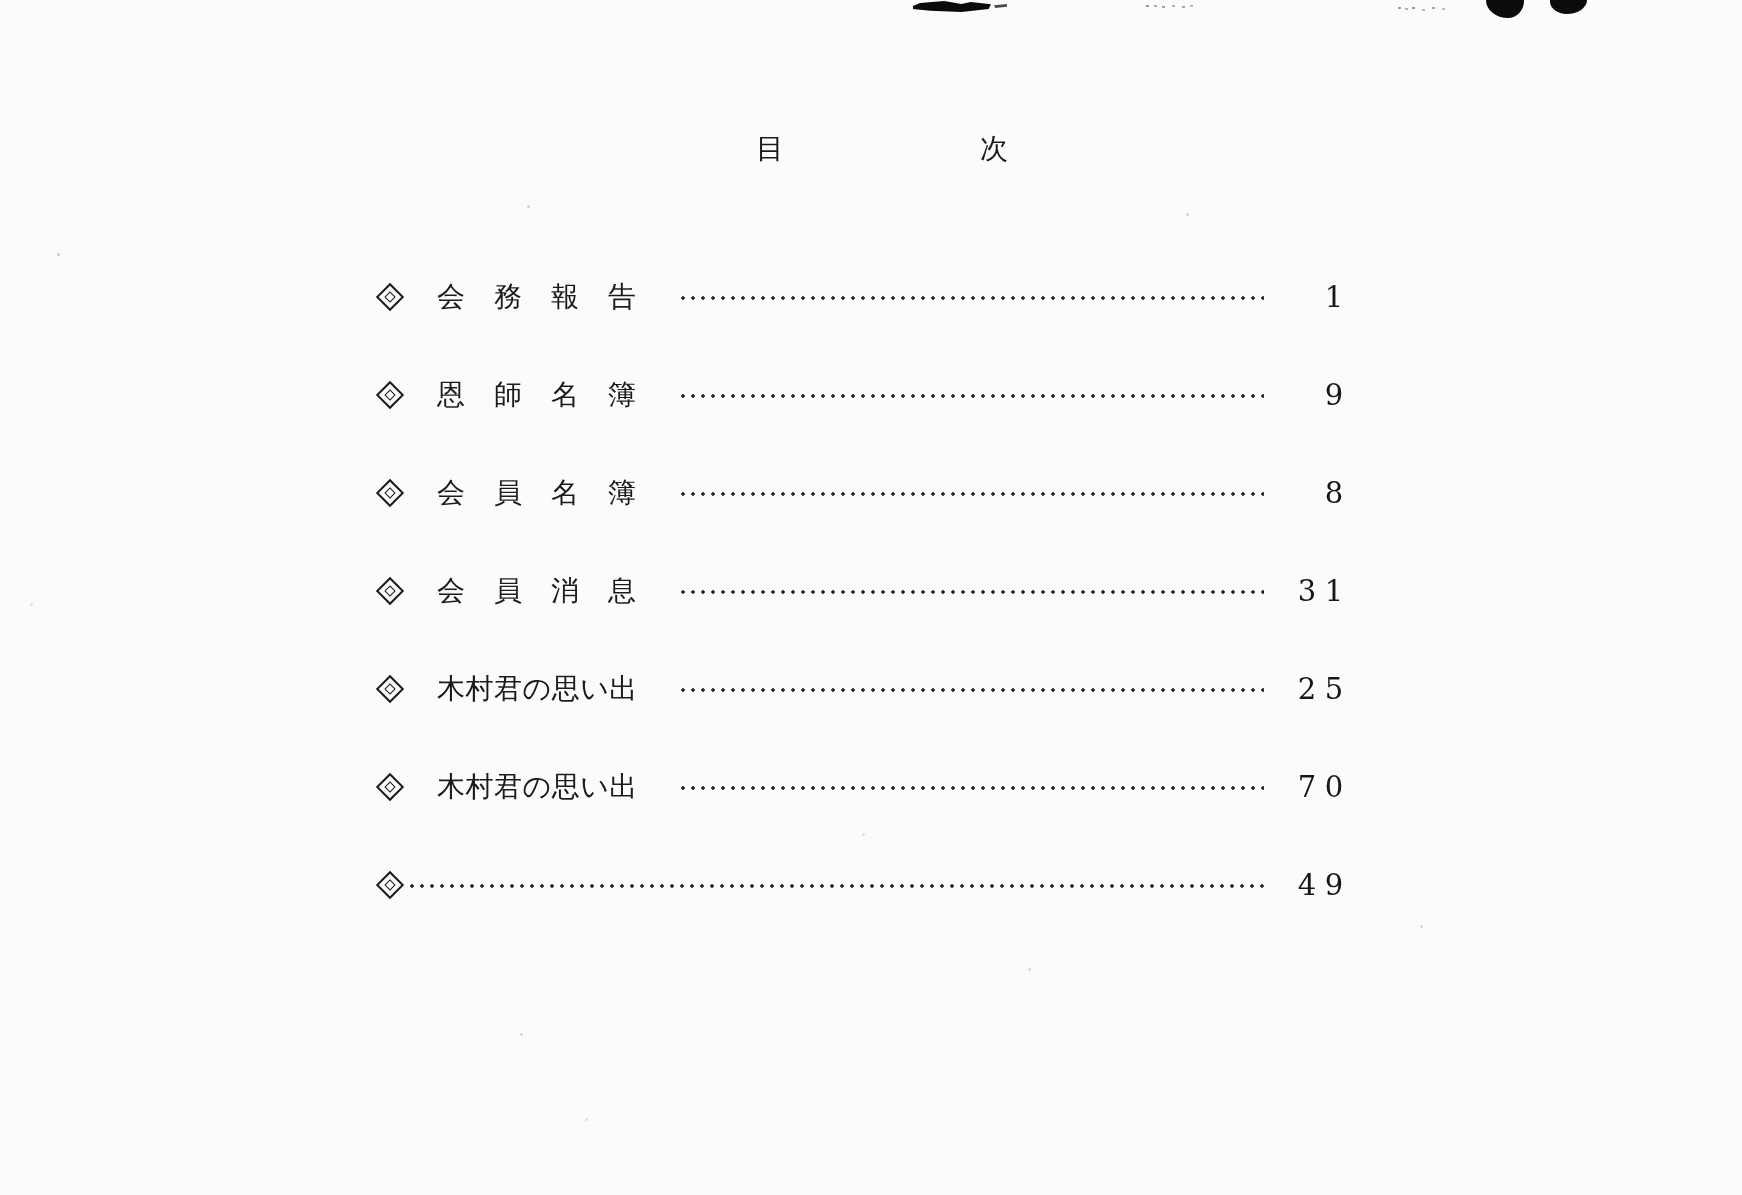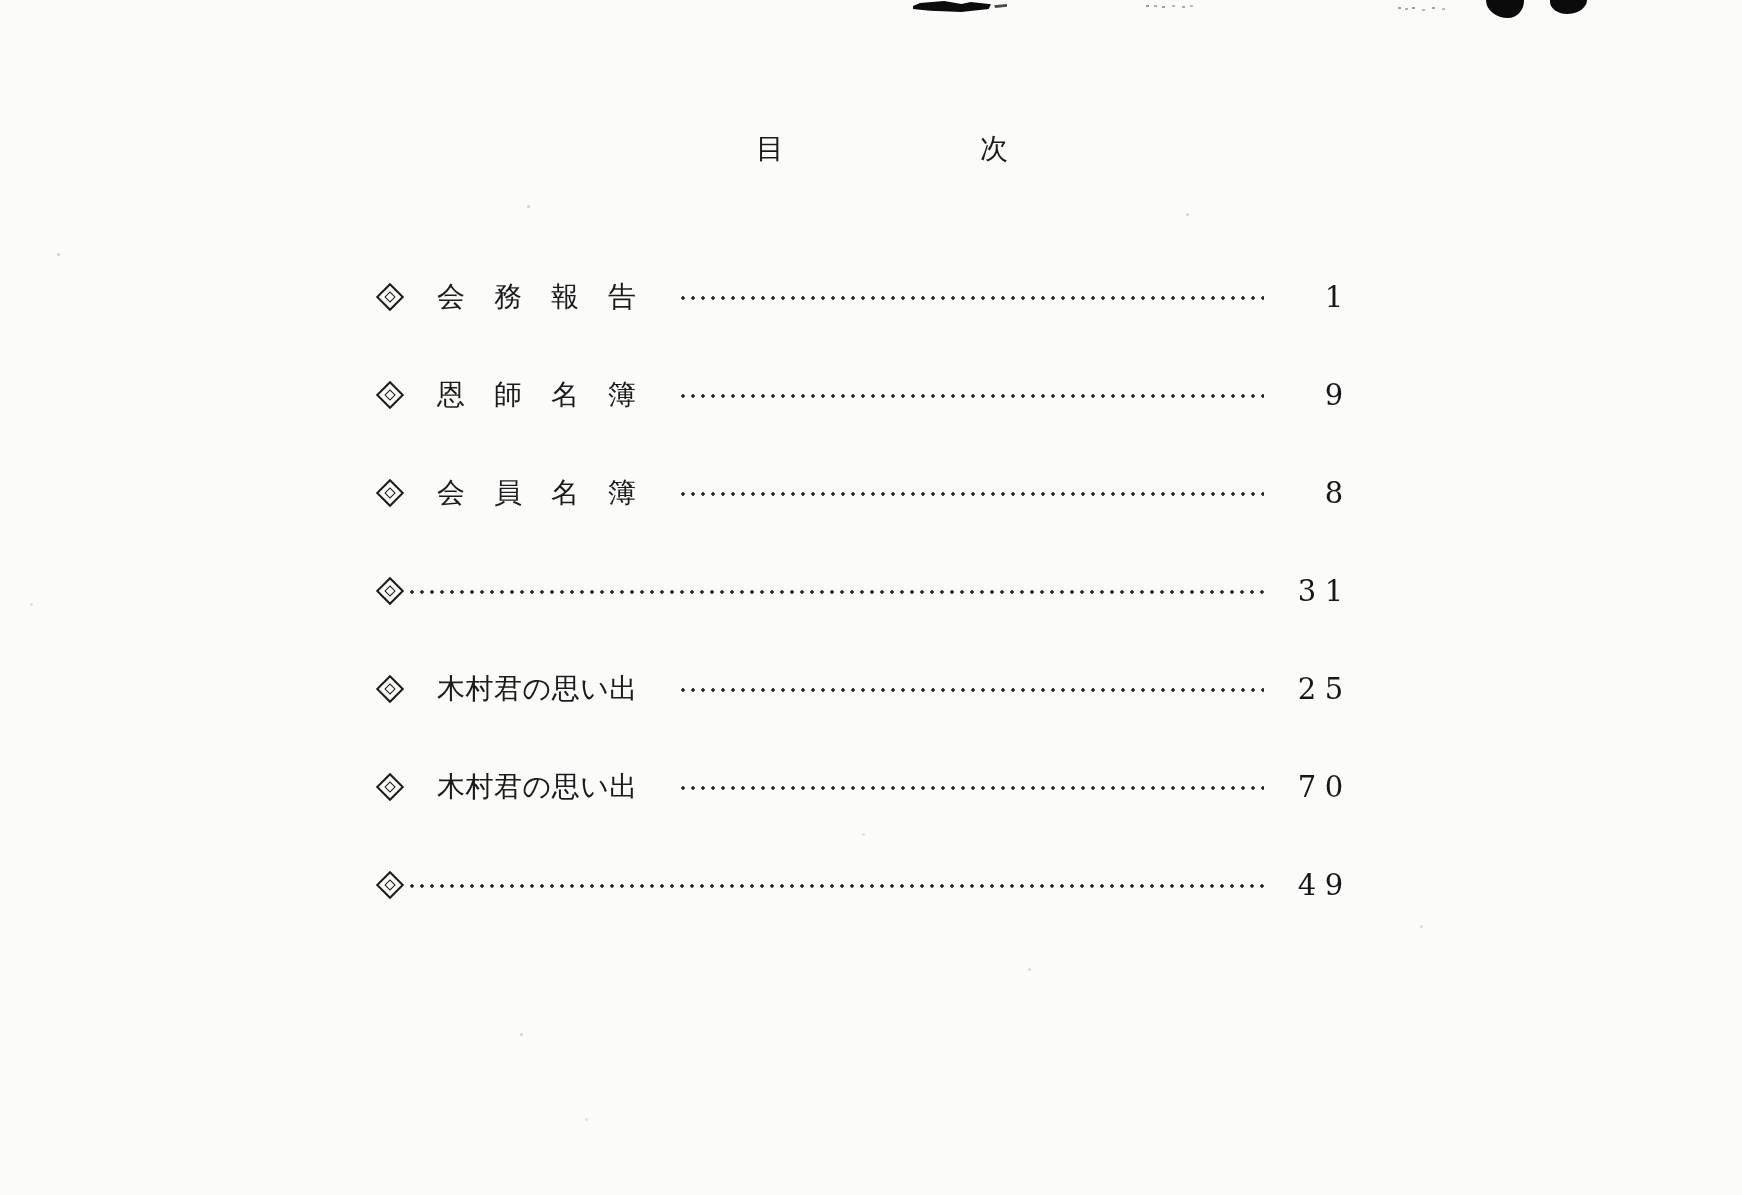--- a/index.html
+++ b/index.html
@@ -184,20 +184,21 @@
       <span class="entry-title">会　員　名　簿</span>
       <span class="leader"></span>
       <span class="page-num">8</span>
     </div>
 
     <div class="toc-row">
       <span class="bullet">
         <span class="outer"></span>
         <span class="inner"></span>
       </span>
+      <span class="entry-title">会　員　消　息</span>
       <span class="leader"></span>
       <span class="page-num">31</span>
     </div>
 
     <div class="toc-row">
       <span class="bullet">
         <span class="outer"></span>
         <span class="inner"></span>
       </span>
       <span class="entry-title">木村君の思い出</span>

